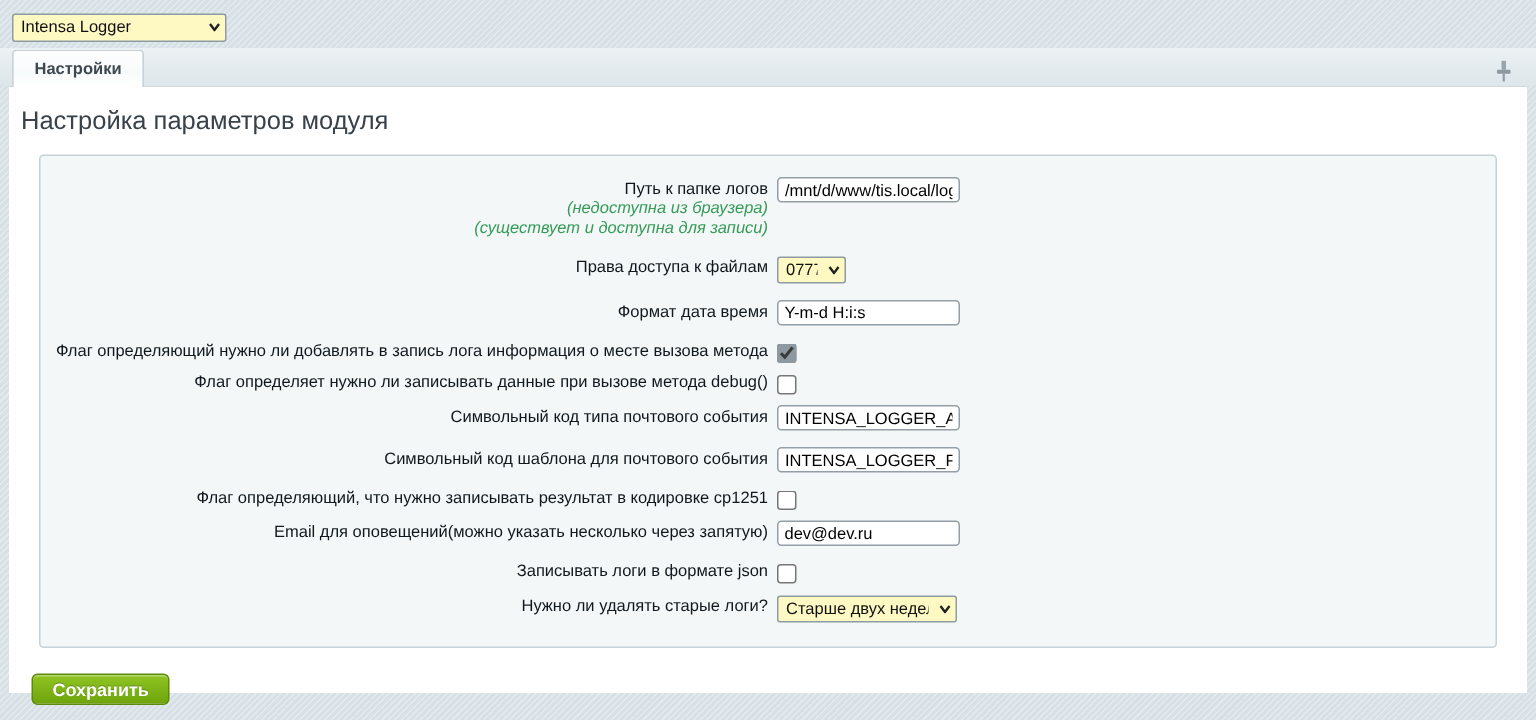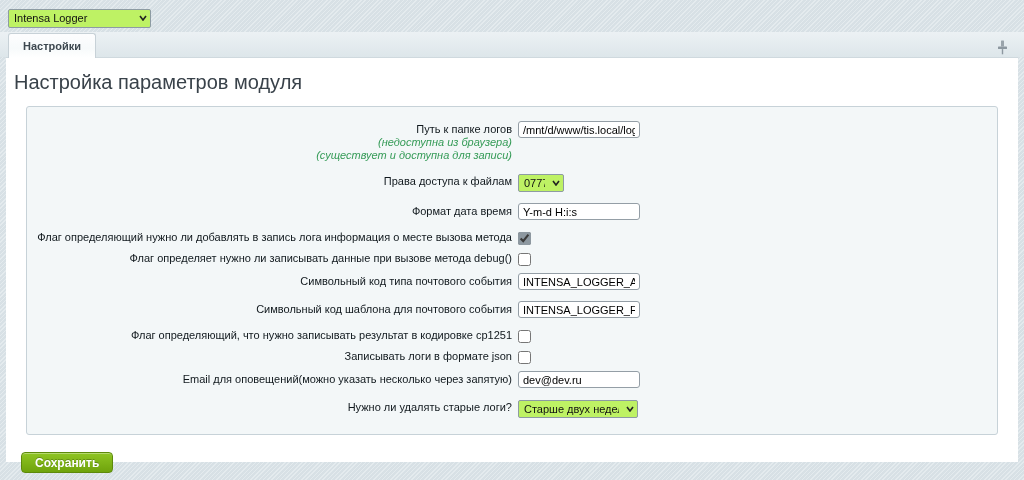--- a/index.html
+++ b/index.html
@@ -11,21 +11,21 @@
     position: relative;
   }
 
   
   .topbar { height: 32px; position: relative; }
   .select-wrap { position: relative; display: inline-block; }
   .select-wrap select {
     appearance: none; -webkit-appearance: none;
     font-family: "Liberation Sans", sans-serif;
     font-size: 11px; color: #111;
-    background: #bef264;
+    background: #fef9c3;
     border: 1px solid #8d9ba3; border-radius: 2px;
     padding: 1px 18px 1px 5px;
     height: 19px;
   }
   .select-wrap .chev {
     position: absolute; right: 4px; top: 50%; margin-top: -3px;
     width: 8px; height: 6px; pointer-events: none;
   }
   .module-select-wrap { position: absolute; left: 8px; top: 8px; }
   .module-select-wrap select { width: 143px; }
@@ -52,21 +52,21 @@
   .pin-top { right: 16px; top: 8px; }
 
   
   .content {
     margin: 0 6px; height: 405px;
     background: #fff;
     border-top: 1px solid #cfd9de;
     position: relative;
   }
   .page-title {
-    font-size: 20px; font-weight: normal; color: #39424a;
+    font-size: 17px; font-weight: normal; color: #39424a;
     padding: 13px 8px 12px;
   }
 
   .fieldset {
     margin: 0 20px;
     background: #f3f7f8;
     border: 1px solid #c7d2d8;
     border-radius: 3px;
     padding: 14px 10px 16px 0;
   }
@@ -201,31 +201,31 @@
       </div>
     </div>
 
     <div class="row cb">
       <label class="lbl">Флаг определяющий, что нужно записывать результат в кодировке cp1251</label>
       <div class="ctl">
         <input type="checkbox" style="">
       </div>
     </div>
 
+    <div class="row">
+      <label class="lbl">Email для оповещений(можно указать несколько через запятую)</label>
+      <div class="ctl">
+        <input class="txt" type="text" value="dev@dev.ru" style="">
+      </div>
+    </div>
+
     <div class="row cb">
       <label class="lbl">Записывать логи в формате json</label>
       <div class="ctl">
         <input type="checkbox" style="">
-      </div>
-    </div>
-
-    <div class="row">
-      <label class="lbl">Email для оповещений(можно указать несколько через запятую)</label>
-      <div class="ctl">
-        <input class="txt" type="text" value="dev@dev.ru" style="">
       </div>
     </div>
 
     <div class="row">
       <label class="lbl">Нужно ли удалять старые логи?</label>
       <div class="ctl">
         <div class="select-wrap sel-old">
           <select>
             <option>Старше двух недель</option>
           </select>

